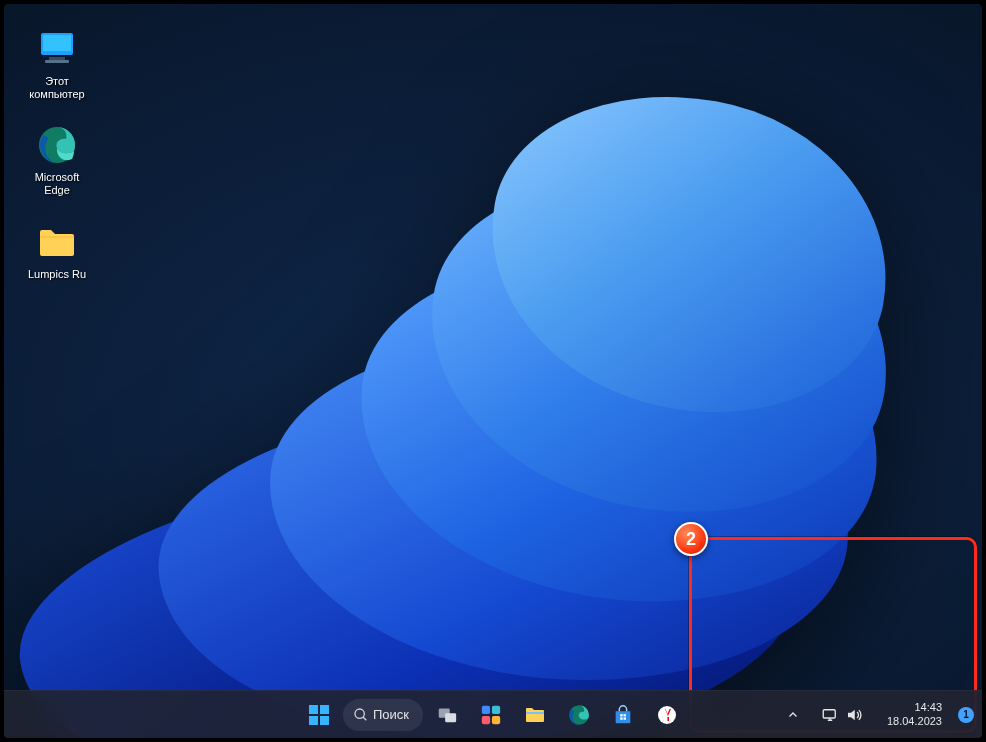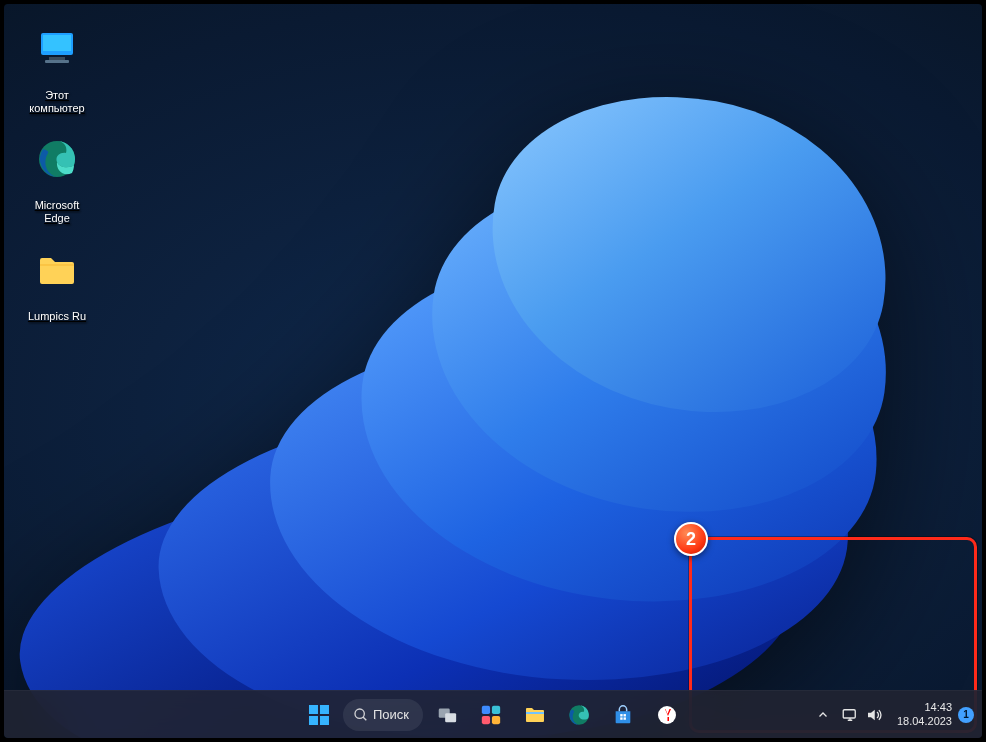--- a/index.html
+++ b/index.html
@@ -22,37 +22,37 @@
   .petal { position: absolute; border-radius: 50% 50% 48% 52% / 45% 55% 45% 55%; }
   .p1 { left: 430px; top: 40px;  width: 400px; height: 310px; background: linear-gradient(135deg,#8ecaff,#4a9cf0 45%,#1a5dd8); transform: rotate(10deg); }
   .p2 { left: 370px; top: 120px; width: 460px; height: 330px; background: linear-gradient(140deg,#72b7ff,#2f7deb 50%,#1046c6); transform: rotate(8deg); }
   .p3 { left: 300px; top: 200px; width: 520px; height: 340px; background: linear-gradient(145deg,#5da6ff,#1e63e2 55%,#0c33b0); transform: rotate(6deg); }
   .p4 { left: 210px; top: 280px; width: 580px; height: 340px; background: linear-gradient(150deg,#488ff7,#1549d2 60%,#081f8f); transform: rotate(3deg); }
   .p5 { left: 100px; top: 350px; width: 640px; height: 330px; background: linear-gradient(155deg,#2f6eea,#0c30b5 60%,#031368); transform: rotate(-2deg); }
   .p6 { left: -40px; top: 420px; width: 680px; height: 300px; background: linear-gradient(160deg,#1a4cd6,#061e8a 60%,#010a44); transform: rotate(-8deg); }
 
   
   .icons { position: absolute; left: 14px; top: 18px; display: flex; flex-direction: column; gap: 14px; }
-  .dicon { width: 78px; display: flex; flex-direction: column; align-items: center; gap: 17px; cursor: pointer; padding: 4px 0; border-radius: 3px; text-decoration: underline; }
+  .dicon { width: 78px; display: flex; flex-direction: column; align-items: center; gap: 3px; cursor: pointer; padding: 4px 0; border-radius: 3px; }
   .dicon .glyph { width: 46px; height: 46px; display: flex; align-items: center; justify-content: center; }
   .dicon .label { color: #fff; font-size: 11px; text-align: center; line-height: 1.15; text-shadow: 1px 1px 2px rgba(0,0,0,.9); white-space: pre-line; }
 
   
   .taskbar {
     position: absolute; left: 0; right: 0; bottom: 0; height: 48px;
     background: rgba(32,35,50,.9); backdrop-filter: blur(20px);
     border-top: 1px solid rgba(255,255,255,.04);
     display: flex; align-items: center;
   }
   .tb-center { position: absolute; left: 50%; transform: translateX(-50%); display: flex; align-items: center; gap: 4px; }
   .tb-item { width: 40px; height: 40px; display: flex; align-items: center; justify-content: center; border-radius: 4px; cursor: pointer; }
   .tb-search { width: auto; padding: 0 14px 0 10px; height: 32px; background: rgba(255,255,255,.08); border-radius: 16px; display: flex; align-items: center; gap: 4px; color: #e4e4e4; font-size: 13px; }
   .tb-search svg { opacity: .9; }
 
-  .tb-right { position: absolute; right: 8px; display: flex; align-items: center; gap: 0; justify-content: flex-end; }
+  .tb-right { position: absolute; right: 8px; display: flex; align-items: center; gap: 10px; justify-content: flex-end; }
   .tray-btn { height: 40px; padding: 0 6px; display: flex; align-items: center; gap: 6px; border-radius: 4px; cursor: pointer; }
   .clock { color: #e8e8e8; font-size: 11px; text-align: right; line-height: 1.25; padding: 0 4px 0 8px; cursor: pointer; }
   .notif-dot { width: 16px; height: 16px; border-radius: 50%; background: #42a0ff; color: #00152b; font-size: 10px; font-weight: 600; display: flex; align-items: center; justify-content: center; margin-left: 2px; cursor: pointer; }
 
   
   .anno-box {
     position: absolute; right: 5px; bottom: 5px; width: 288px; height: 196px;
     border: 3px solid #ff2a1a; border-radius: 10px; pointer-events: none;
     box-shadow: 0 0 0 1px rgba(0,0,0,.3);
   }

